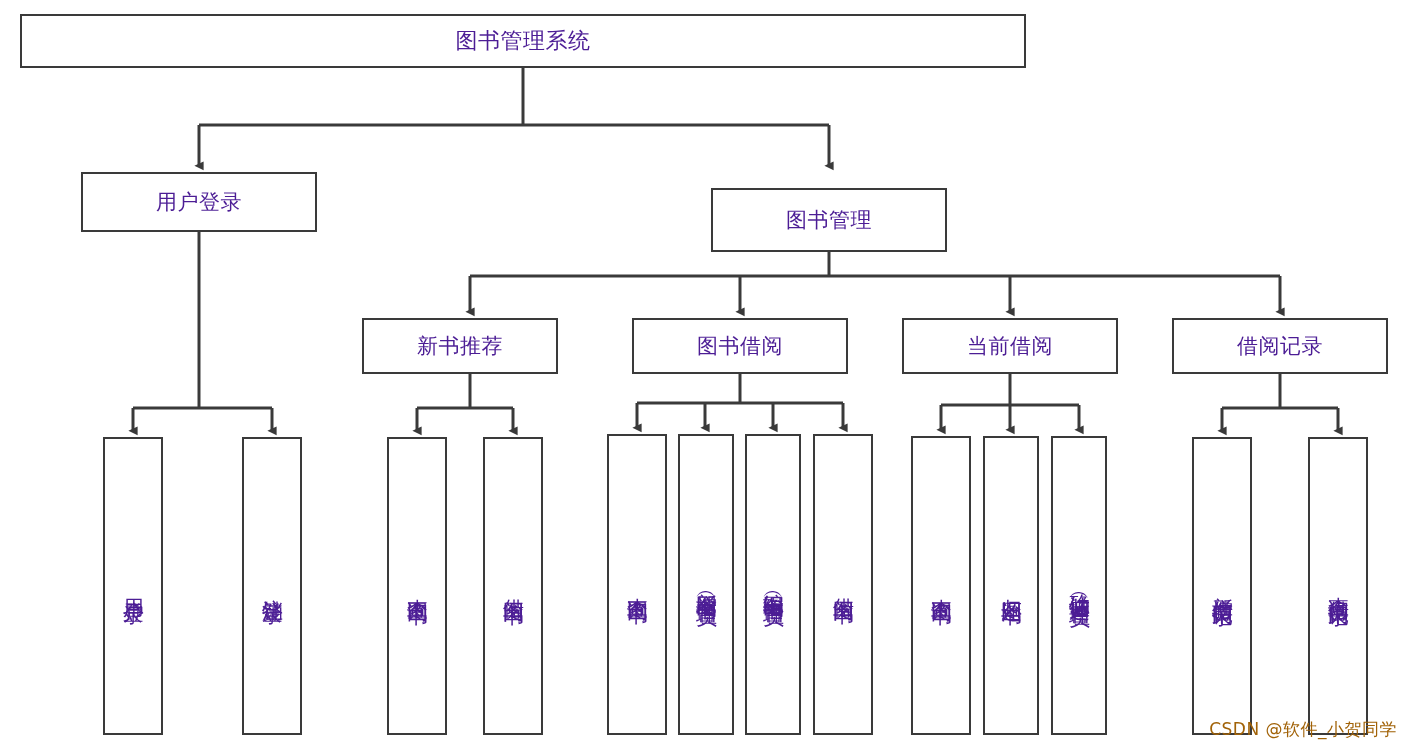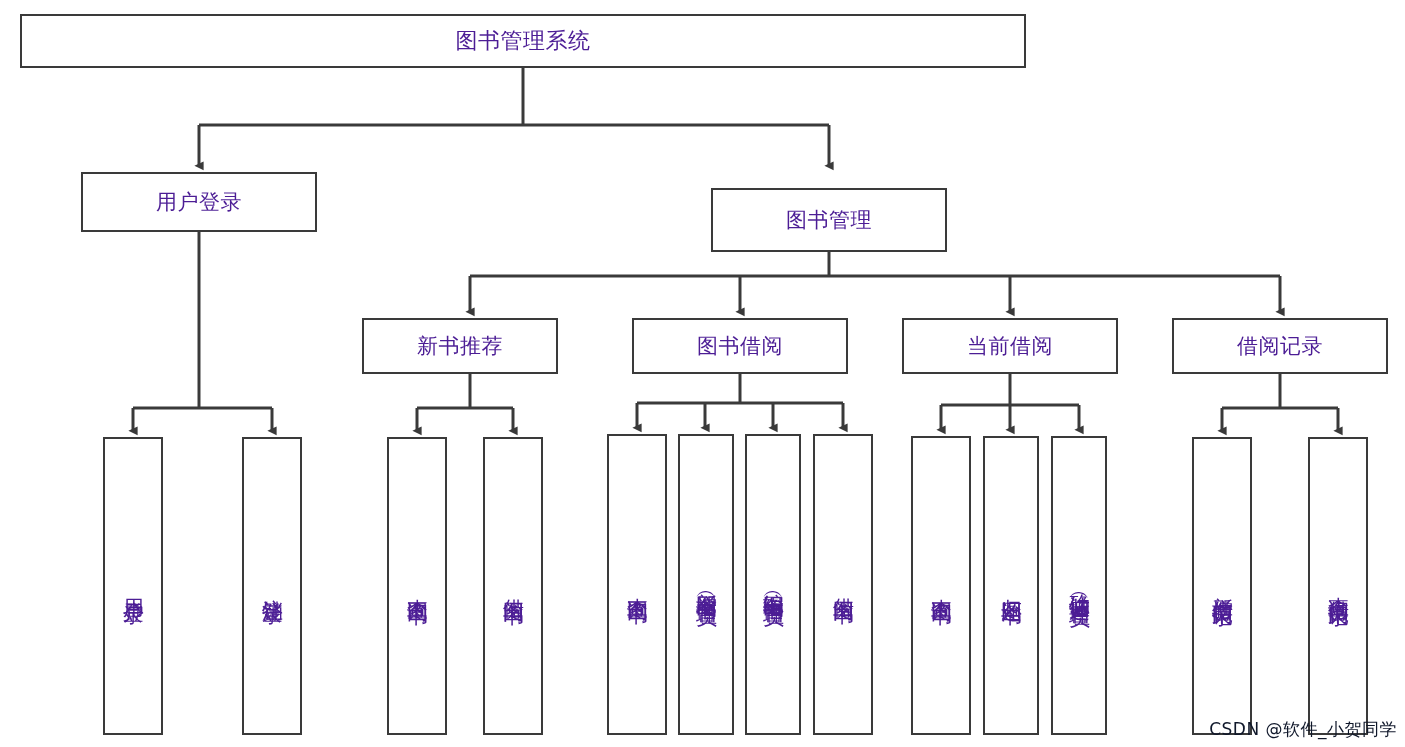--- a/index.html
+++ b/index.html
@@ -56,21 +56,21 @@
     writing-mode: vertical-rl;
     text-orientation: upright;
     display: block;
     white-space: nowrap;
   }
   #watermark {
     position: absolute;
     right: 8px;
     bottom: 6px;
     font-size: 17px;
-    color: #0f172a;
+    color: #a16207;
     letter-spacing: 0.5px;
     white-space: nowrap;
     pointer-events: none;
     margin-left: 36px;
   }
 </style>
 </head>
 <body>
 
 <div id="diagram-root">

